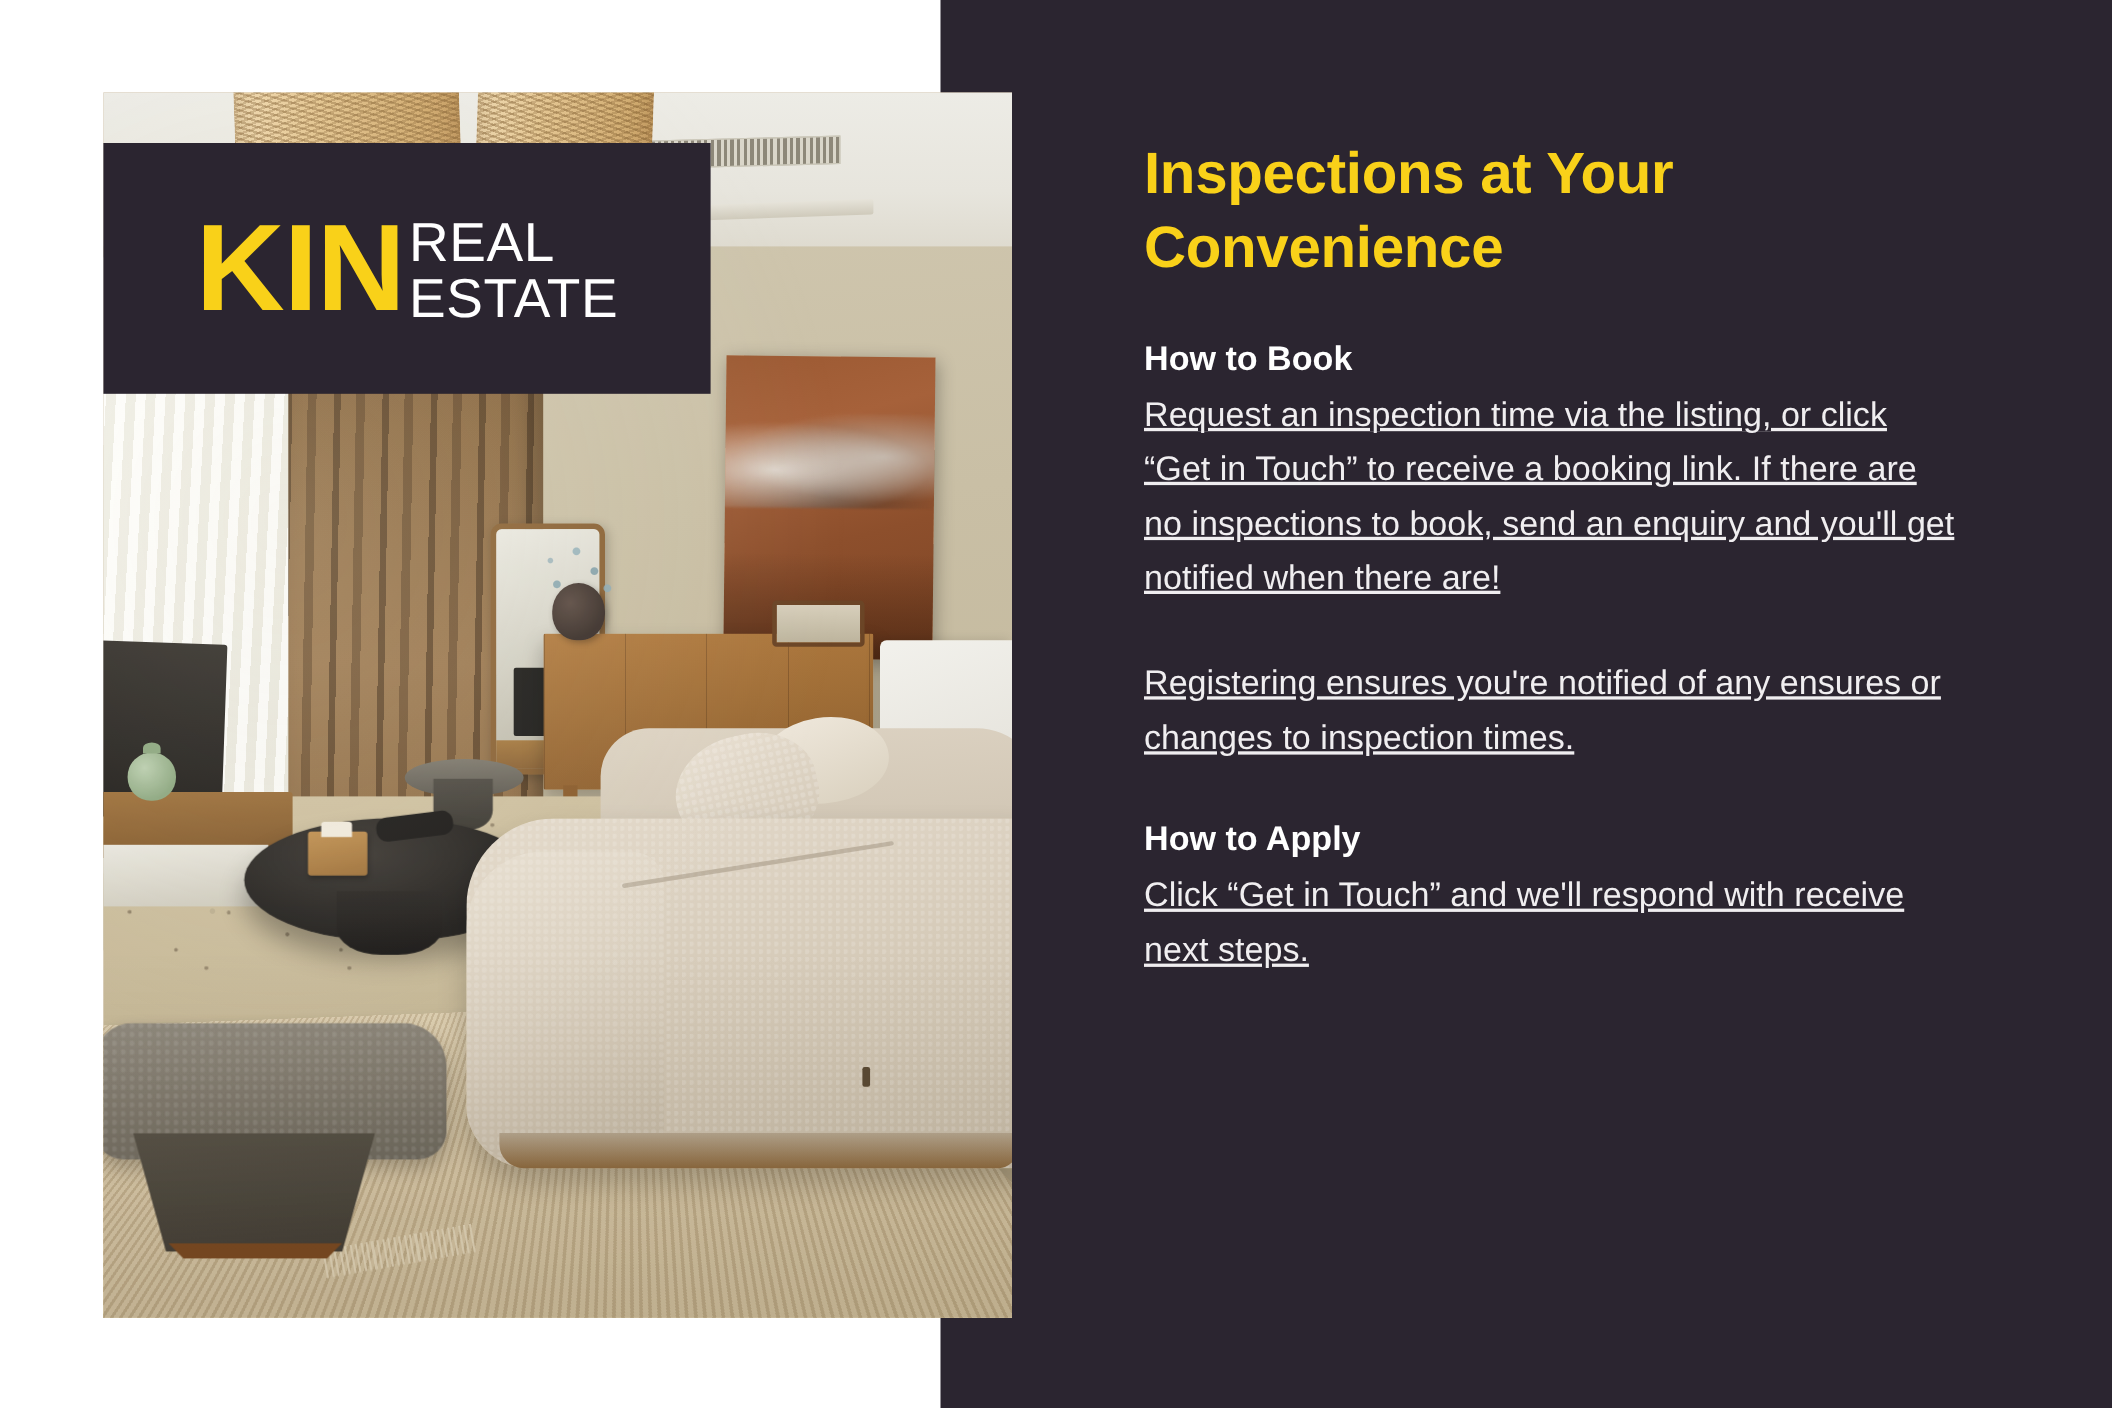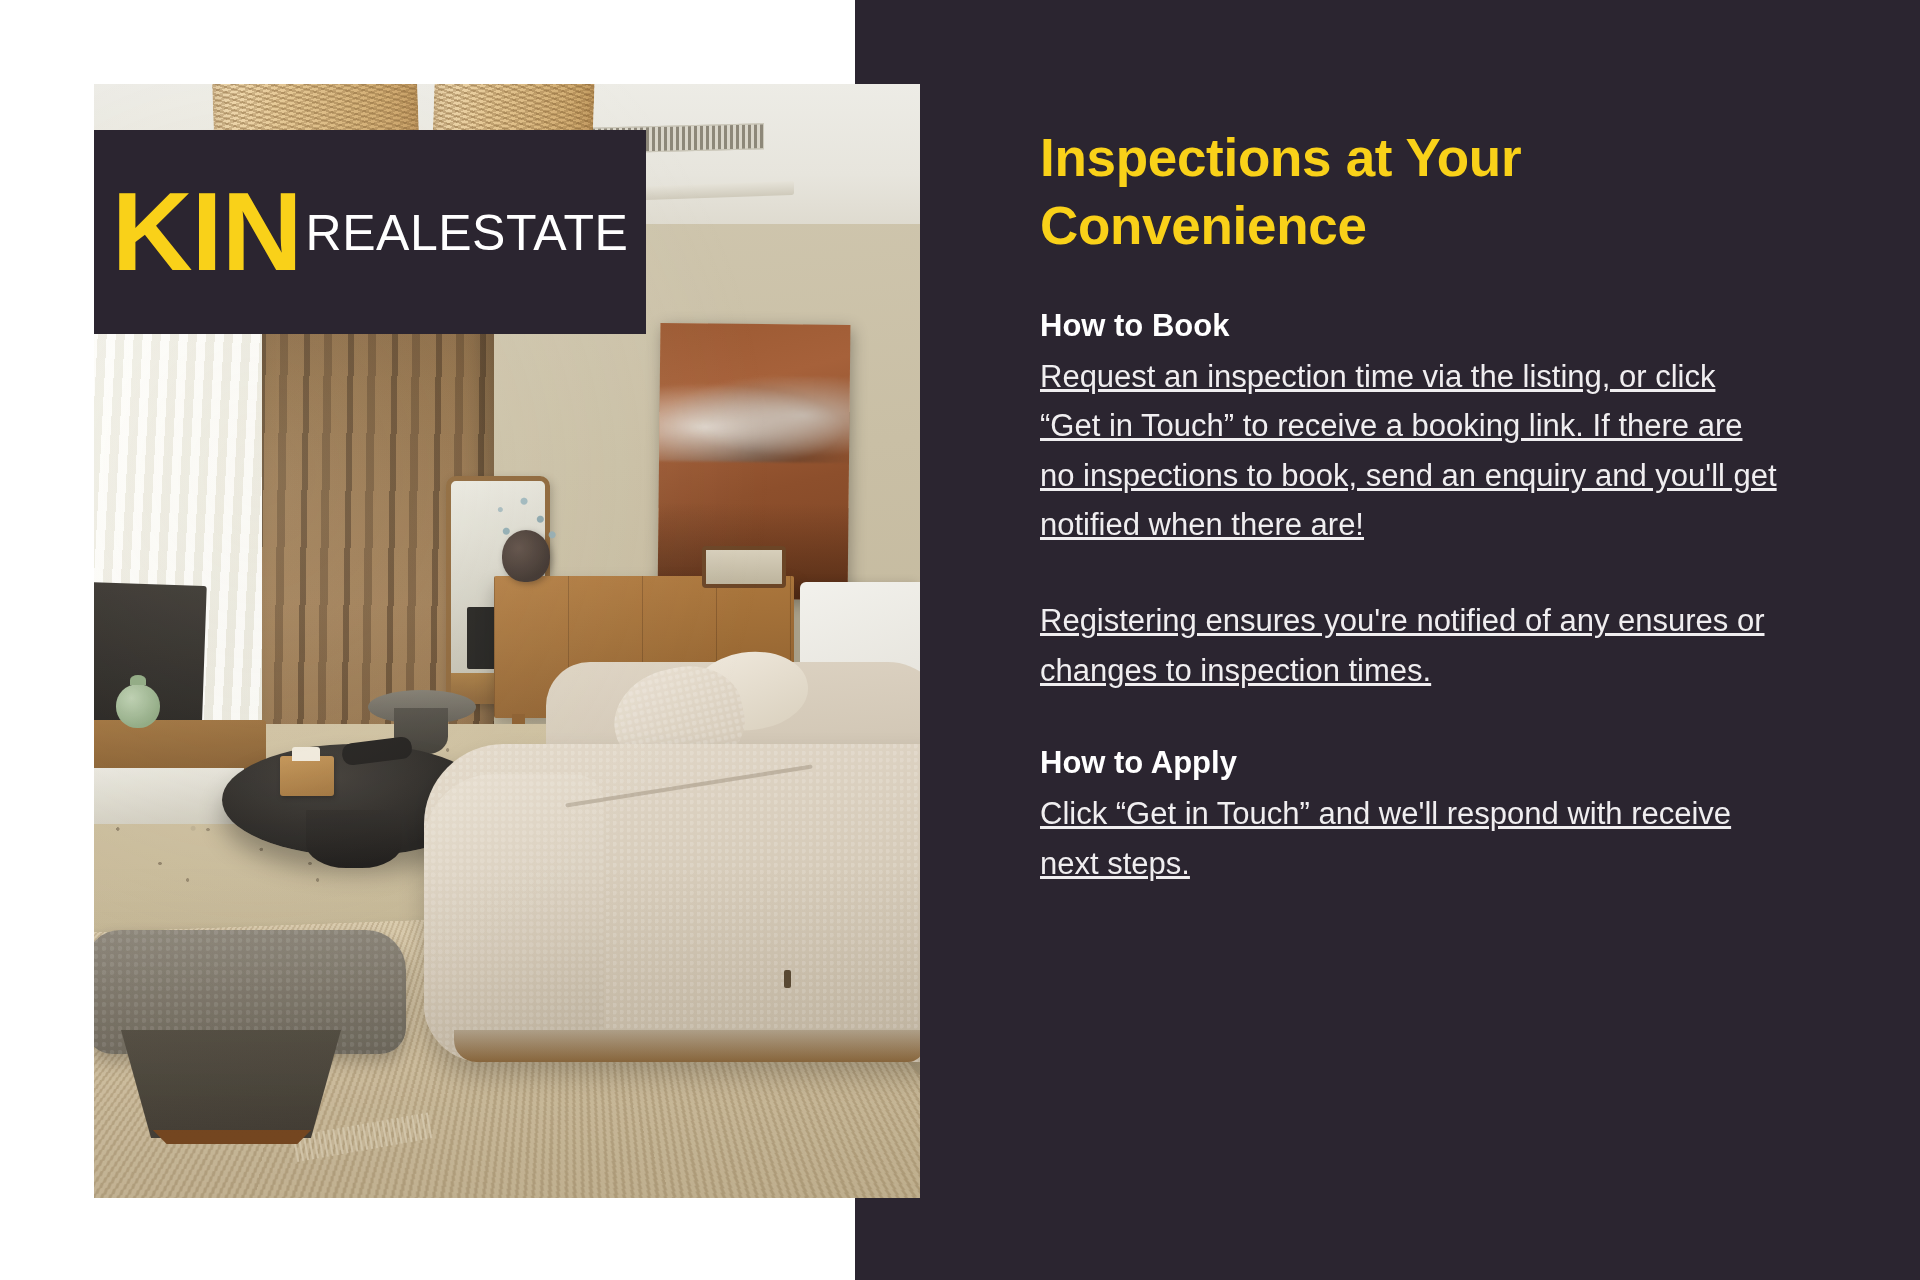--- a/index.html
+++ b/index.html
@@ -389,41 +389,41 @@
     background:
       radial-gradient(ellipse at 20% 35%, rgba(255,250,230,.16), rgba(0,0,0,0) 55%),
       linear-gradient(180deg, rgba(0,0,0,0) 70%, rgba(60,40,20,.12) 100%);
     pointer-events:none;
   }
 
   
   .logo-block{
     position:absolute;
     left:94px; top:130px;
-    width:552px; height:204px;
+    width:552px; height:228px;
     background:#2b2530;
     display:flex;
     align-items:center;
     justify-content:center;
   }
   .logo-row{
     display:flex;
     align-items:center;
     gap:4px;
   }
   .logo-kin{
     color:#f9d119;
     font-size:112px;
     font-weight:bold;
     letter-spacing:-1px;
     line-height:.9;
   }
   .logo-words{
     display:flex;
-    flex-direction:row;
+    flex-direction:column;
     color:#ffffff;
     font-size:50px;
     font-weight:300;
     line-height:1.02;
     letter-spacing:.5px;
     padding-top:4px;
   }
 
   
   .content{

